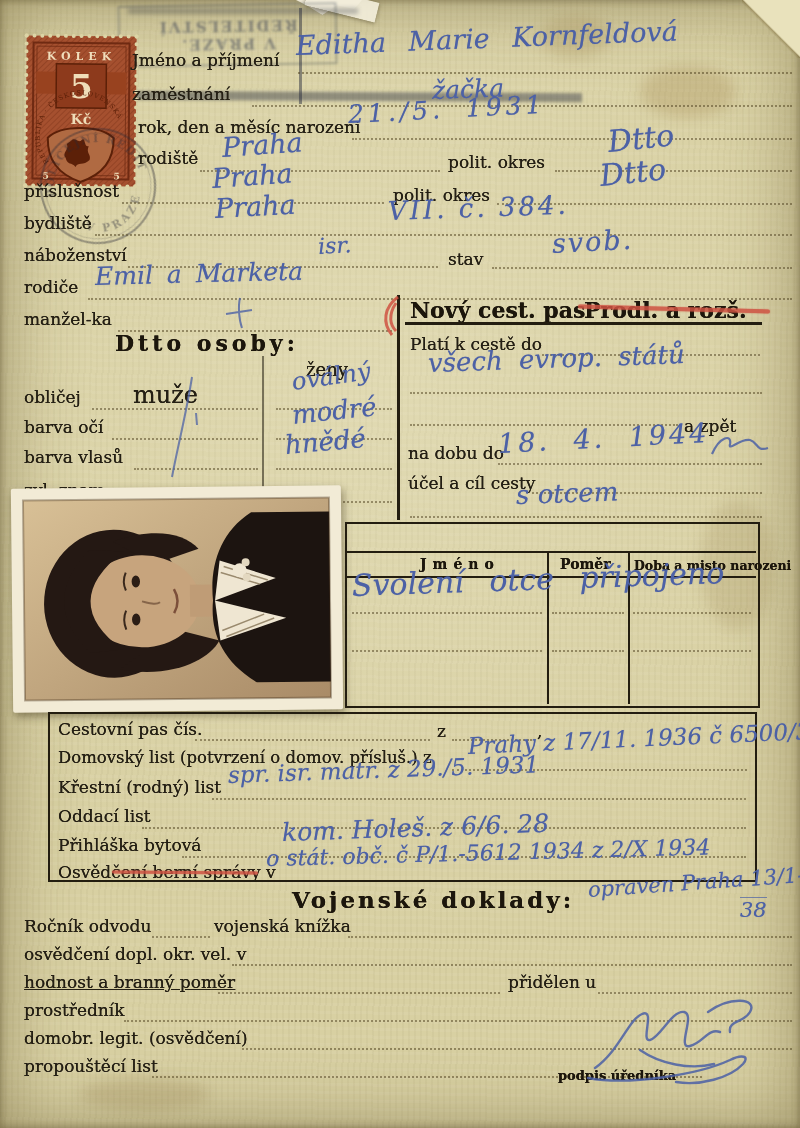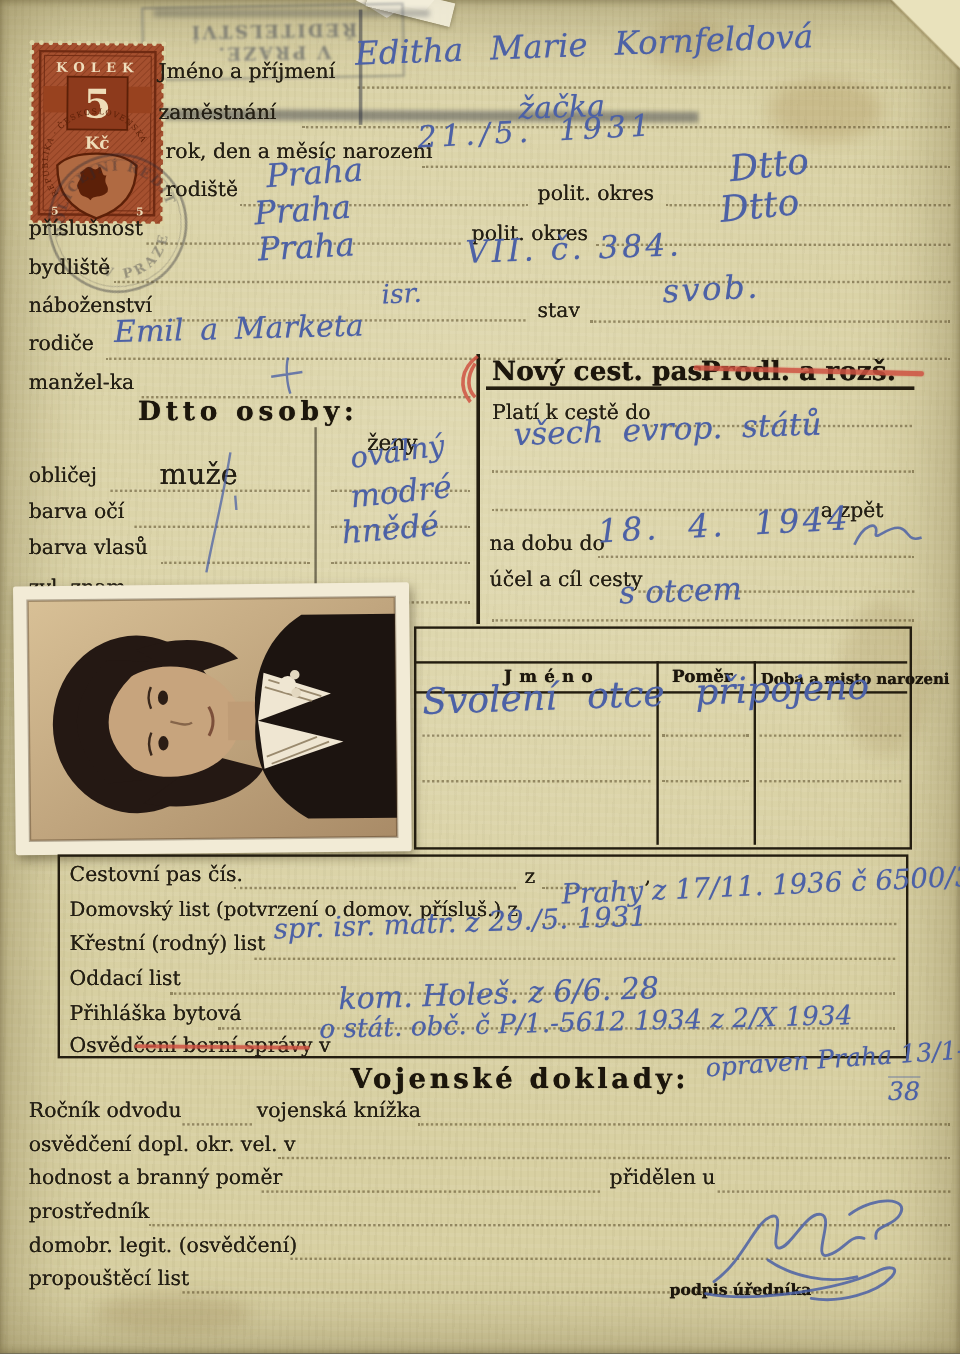--- a/index.html
+++ b/index.html
@@ -252,21 +252,21 @@
   <div class="hw" style="left:588px;top:878px;font-size:21px;transform:rotate(-4deg);">opraven Praha 13/1-</div>
   <div class="hw" style="left:740px;top:897px;font-size:21px;border-top:1.5px solid rgba(76,97,166,.7);">38</div>
 
   <div class="hd" style="left:272px;top:886px;font-size:23px;letter-spacing:3px;margin-left:20px;">Vojenské doklady:</div>
   <div class="lbl" style="left:24px;top:916px;">Ročník odvodu</div>
   <div class="dl" style="left:152px;top:936px;width:58px;"></div>
   <div class="lbl" style="left:214px;top:916px;">vojenská knížka</div>
   <div class="dl" style="left:348px;top:936px;width:444px;"></div>
   <div class="lbl" style="left:24px;top:944px;">osvědčení dopl. okr. vel. v</div>
   <div class="dl" style="left:232px;top:964px;width:560px;"></div>
-  <div class="lbl" style="left:24px;top:972px;">hodnost a branný poměr</div>
+  <div class="lbl" style="left:24px;top:972px;text-decoration:underline;">hodnost a branný poměr</div>
   <div class="dl" style="left:218px;top:992px;width:282px;"></div>
   <div class="lbl" style="left:508px;top:972px;">přidělen u</div>
   <div class="dl" style="left:598px;top:992px;width:194px;"></div>
   <div class="lbl" style="left:24px;top:1000px;">prostředník</div>
   <div class="dl" style="left:124px;top:1020px;width:668px;"></div>
   <div class="lbl" style="left:24px;top:1028px;">domobr. legit. (osvědčení)</div>
   <div class="dl" style="left:242px;top:1048px;width:550px;"></div>
   <div class="lbl" style="left:24px;top:1056px;">propouštěcí list</div>
   <div class="dl" style="left:152px;top:1076px;width:550px;"></div>
   <div class="hd" style="left:558px;top:1068px;font-size:13px;">podpis úředníka</div>

